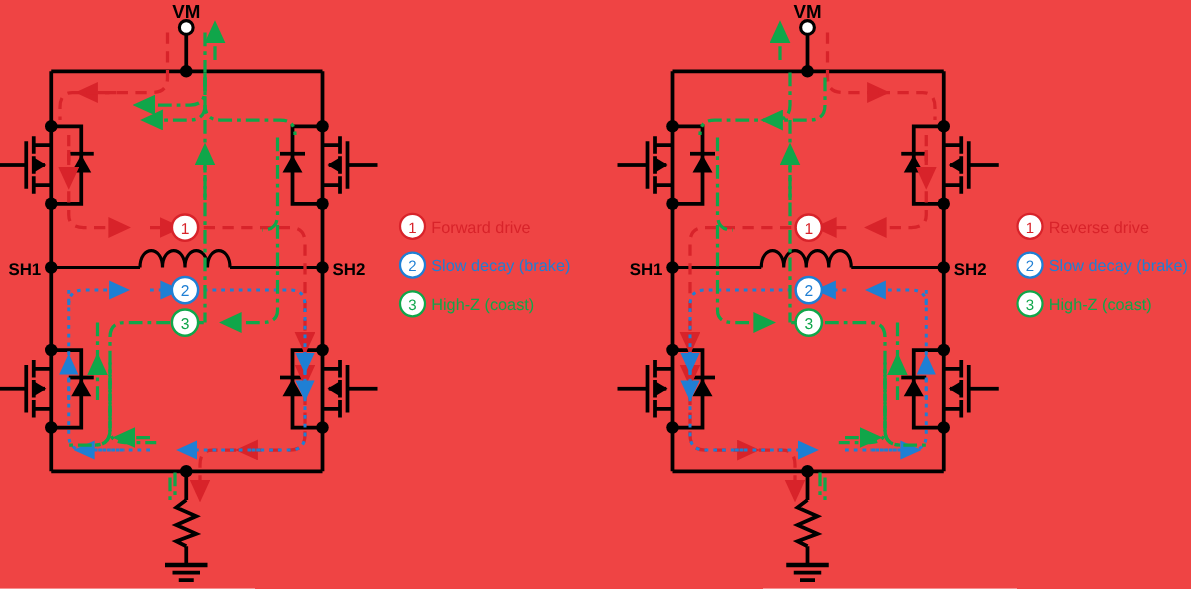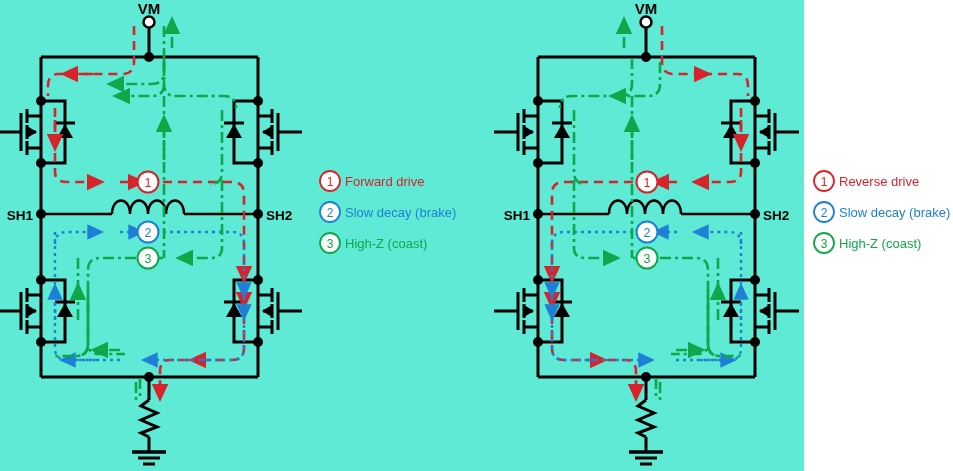--- a/index.html
+++ b/index.html
@@ -1,18 +1,18 @@
 <!DOCTYPE html>
 <html><head>
 <meta charset="utf-8">
 <style>
   html,body{margin:0;padding:0;background:#ffffff;}
   body{width:953px;height:471px;overflow:hidden;
        font-family:"Liberation Sans", sans-serif;}
-  #stage{position:relative;width:804px;height:471px;background:#5eead4;text-decoration:underline;}
+  #stage{position:relative;width:953px;height:471px;background:#ef4444;text-decoration:underline;}
   svg{display:block;}
   text{font-family:"Liberation Sans", sans-serif;}
 </style>
 </head>
 <body>
 
 <div id="stage">
 <svg width="953" height="471" viewBox="0 0 953 471">
   <defs>
 

